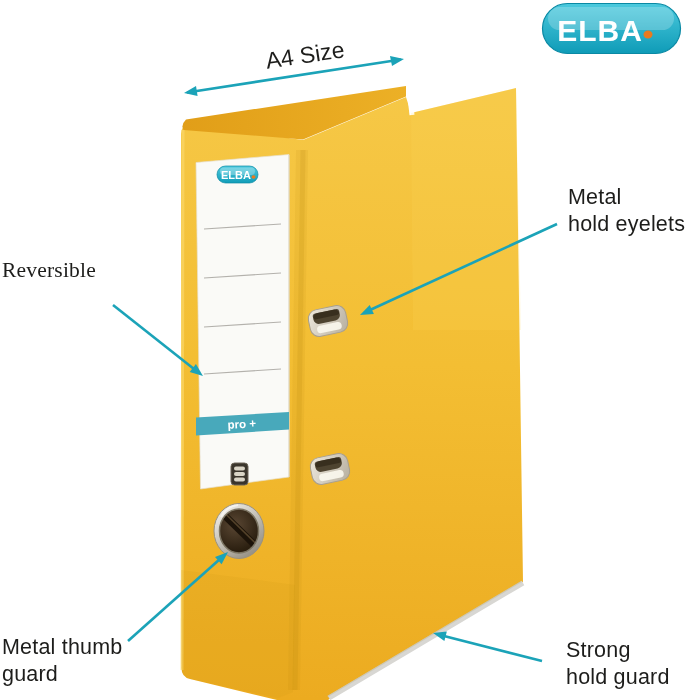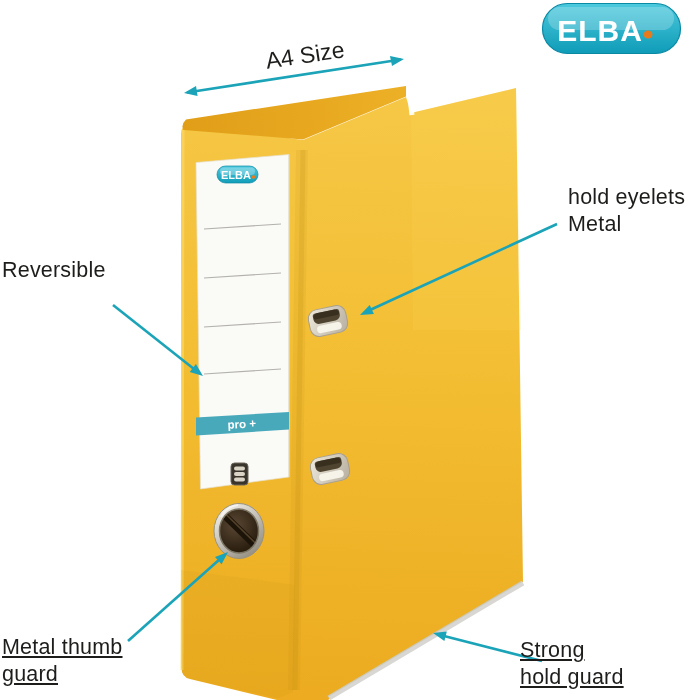--- a/index.html
+++ b/index.html
@@ -155,31 +155,31 @@
       <rect x="0.5" y="0.5" width="138" height="50" rx="25" fill="url(#gLogo)" stroke="#0A89A4" stroke-width="1.2"></rect>
       <rect x="6" y="4" width="126" height="23" rx="11.5" fill="#FFFFFF" fill-opacity="0.22"></rect>
       <text x="58" y="38" text-anchor="middle" font-family="Liberation Sans, sans-serif" font-size="30" font-weight="700" letter-spacing="1" fill="#FFFFFF">ELBA</text>
       <ellipse cx="106" cy="31.5" rx="4.5" ry="4" fill="#E87A1E"></ellipse>
     </g>
   </svg>
 
   <div class="callout-a4">A4 Size</div>
 
   <div class="callout" style="left:568px;top:184px;">
+    <div>Metal</div>
     <div>hold eyelets</div>
-    <div>Metal</div>
   </div>
 
-  <div class="callout" style="left:2px;top:257px;">
+  <div class="callout" style="left:2px;top:257px;font-family:Liberation Serif, serif;">
     <div>Reversible</div>
   </div>
 
-  <div class="callout" style="left:2px;top:634px;text-decoration:underline;">
+  <div class="callout" style="left:2px;top:634px;">
     <div>Metal thumb</div>
     <div>guard</div>
   </div>
 
-  <div class="callout" style="left:520px;top:637px;text-decoration:underline;">
+  <div class="callout" style="left:566px;top:637px;">
     <div>Strong</div>
     <div>hold guard</div>
   </div>
 
 </div>
 
 </body></html>

